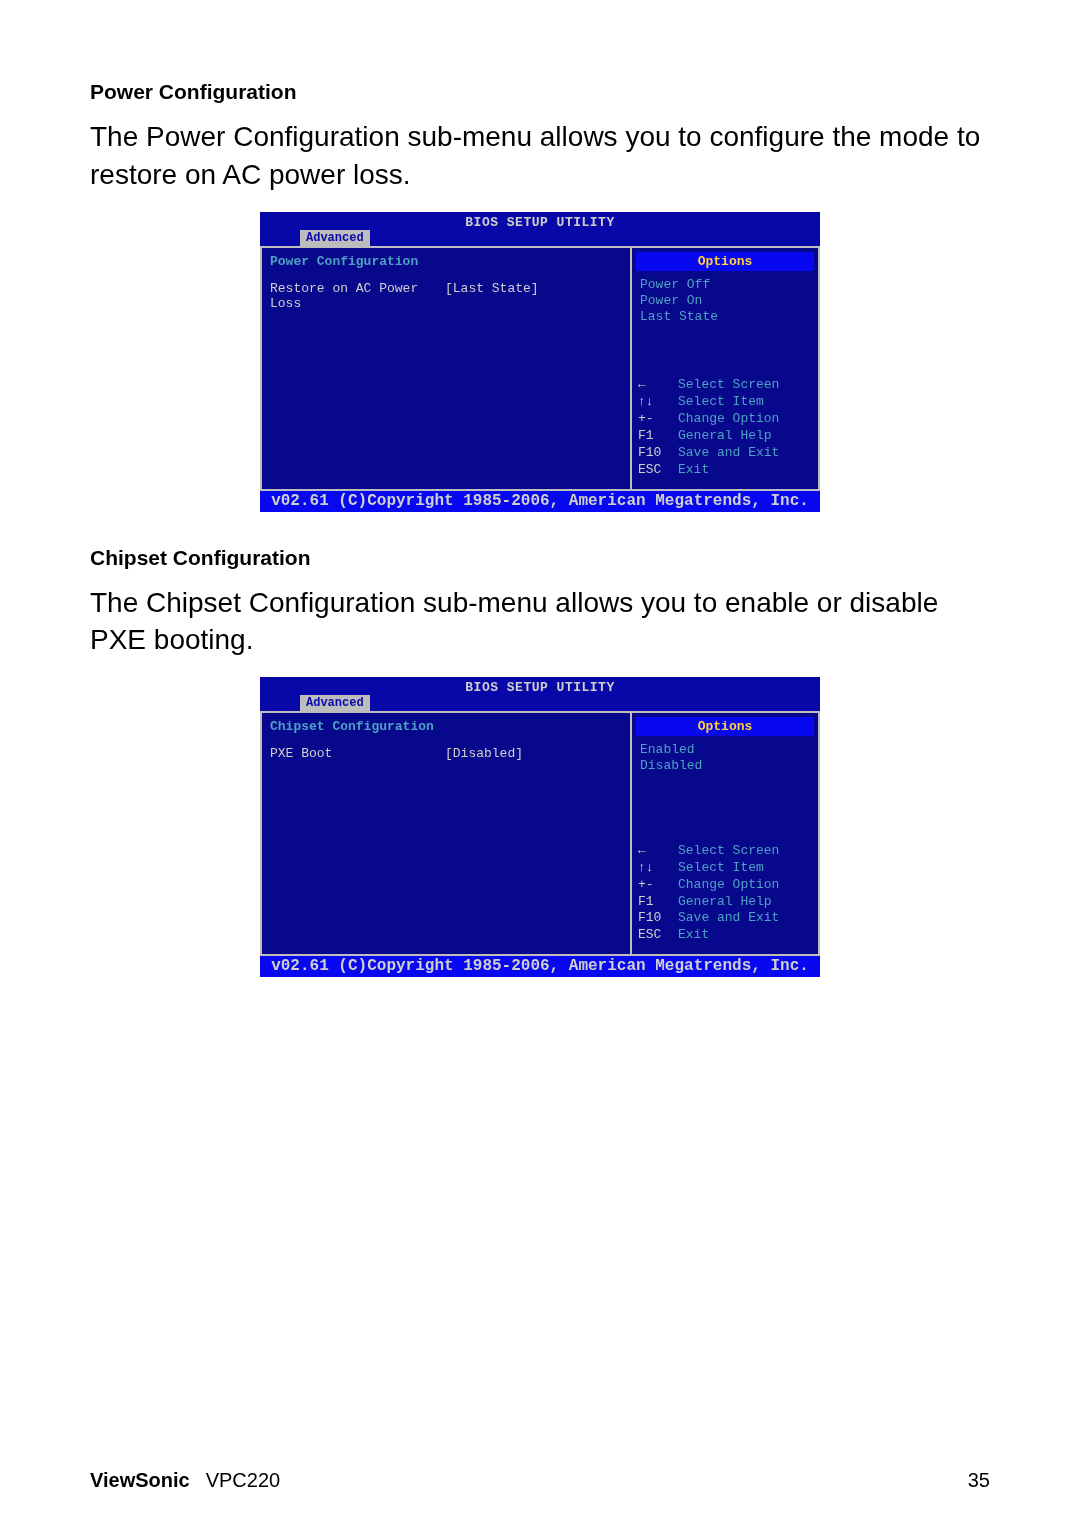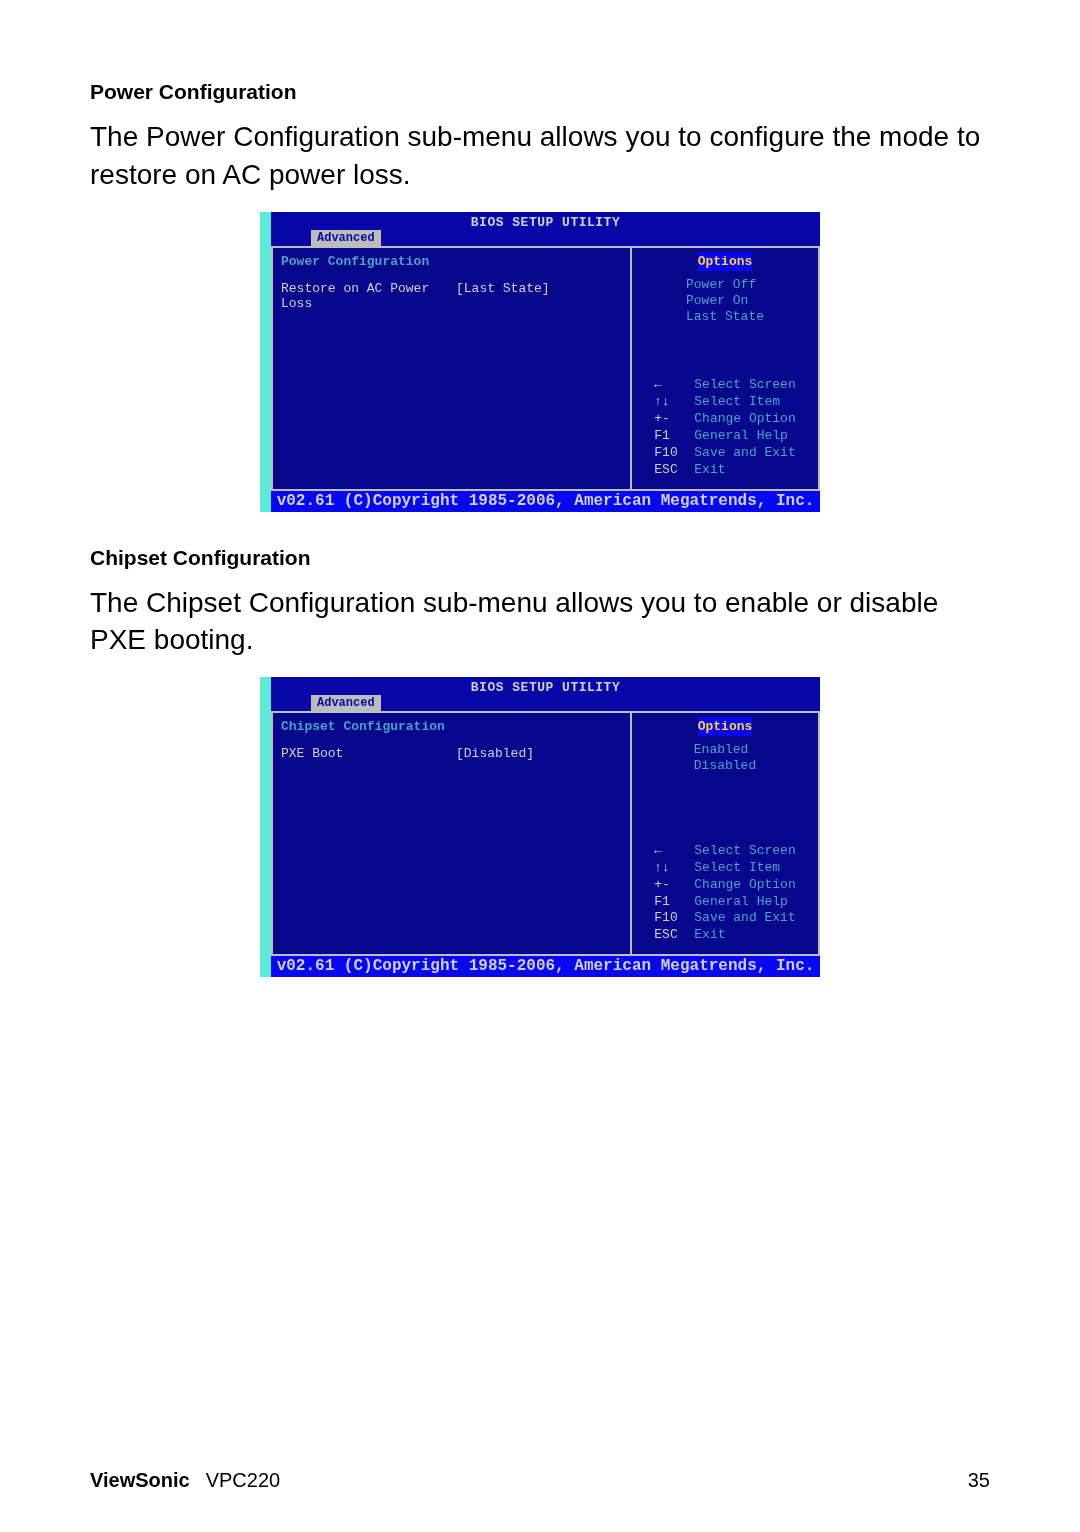--- a/index.html
+++ b/index.html
@@ -25,24 +25,23 @@
     line-height: 1.35;
     margin-bottom: 18px;
   }
   .bios-wrap {
     display: flex;
     justify-content: center;
     margin-bottom: 34px;
   }
   .bios {
     width: 560px;
-    background: #5eead4;
+    background: #e5e5e5;
     font-family: "Courier New", monospace;
     font-size: 13px;
-    padding-left: 11px;
   }
   .bios-title {
     text-align: center;
     color: #cfcfcf;
     background: #0808a8;
     padding: 3px 0 0 0;
     font-weight: bold;
     letter-spacing: 0.5px;
   }
   .bios-tabrow {
@@ -84,21 +83,20 @@
   }
   .bios-item-value {
     color: #cfcfcf;
   }
   .bios-right {
     width: 190px;
     background: #08088c;
     border: 2px solid #bdbdbd;
     display: flex;
     flex-direction: column;
-    align-items: center;
   }
   .bios-opt-header {
     background: #0808f0;
     color: #ffd040;
     text-align: center;
     padding: 2px 0;
     margin: 4px;
     font-weight: bold;
   }
   .bios-opt-list {

